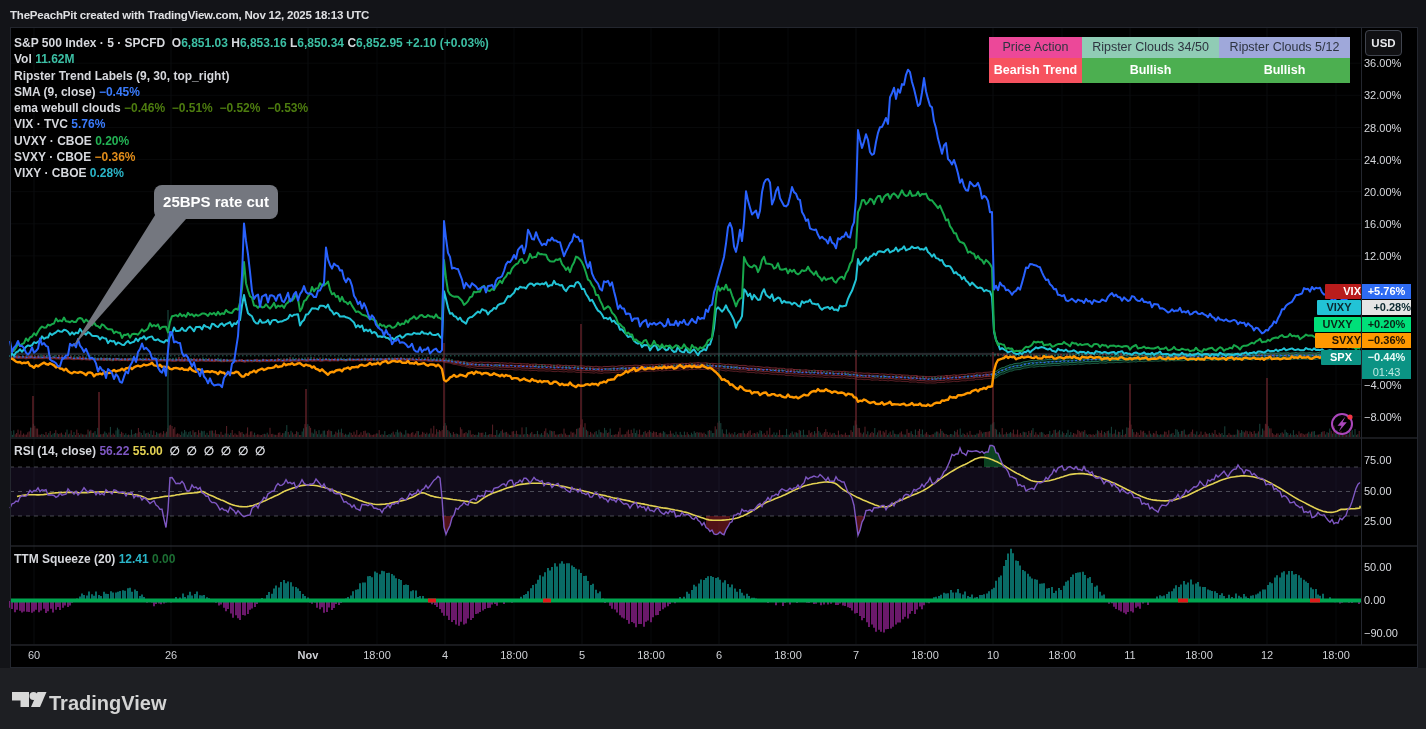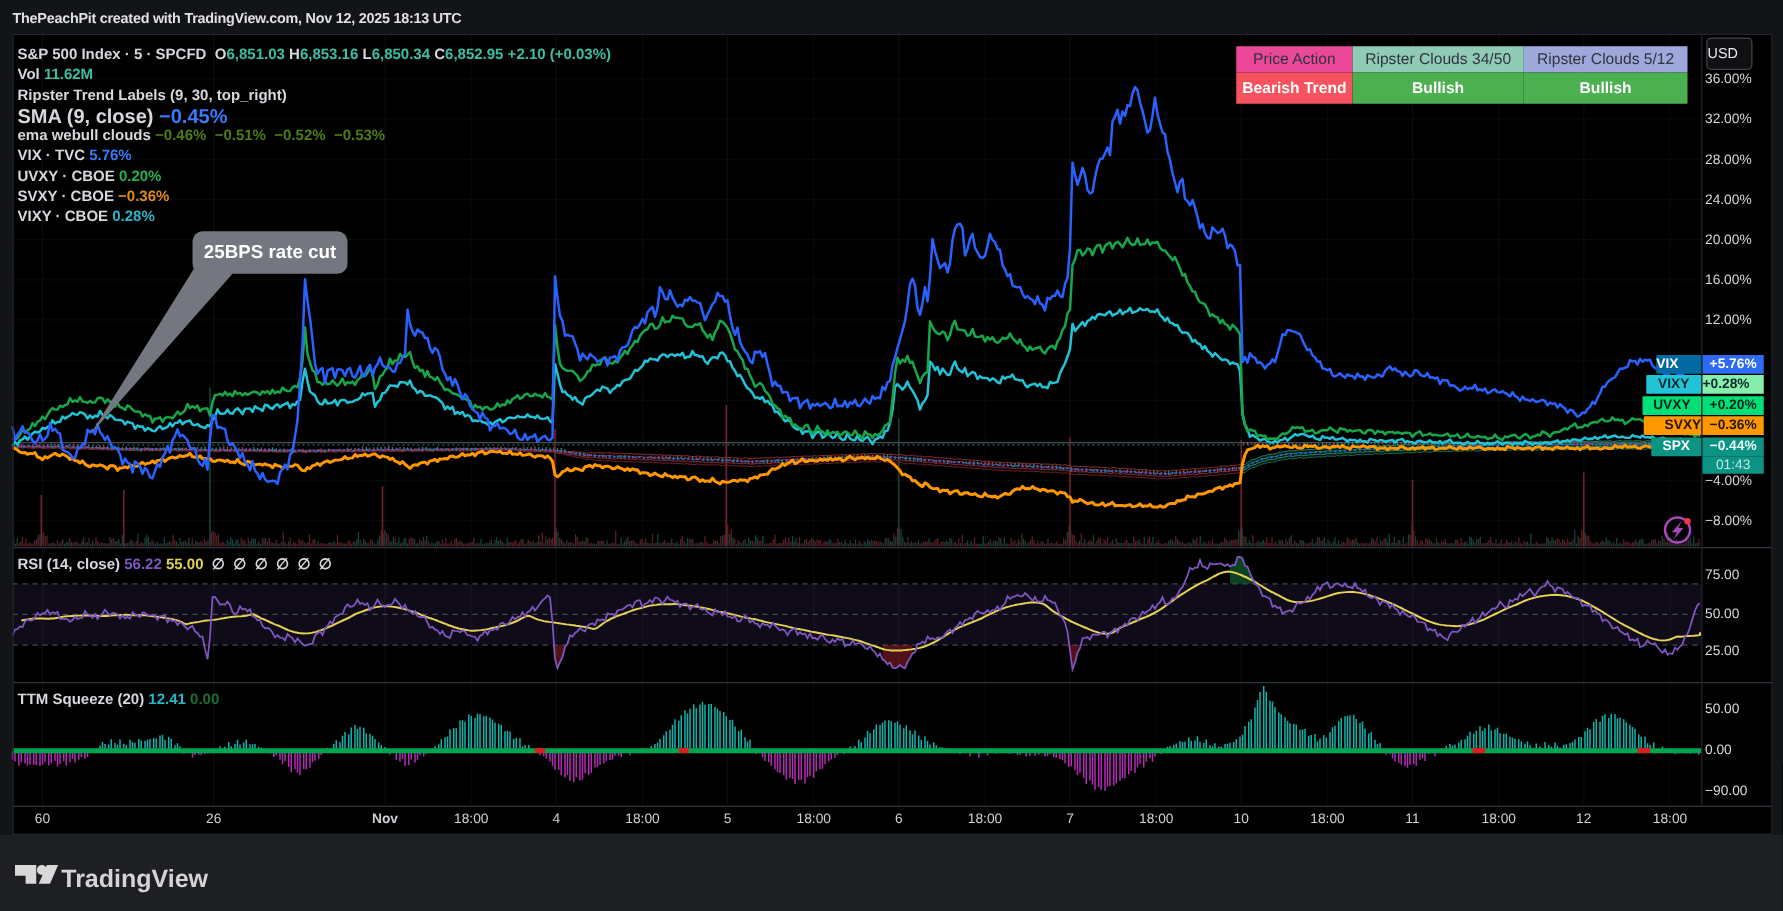--- a/index.html
+++ b/index.html
@@ -92,53 +92,53 @@
 <line x1="1361.5" y1="27.5" x2="1361.5" y2="645" stroke="#23262e" stroke-width="1"></line>
 <circle cx="1342" cy="424" r="10" fill="none" stroke="#ab47bc" stroke-width="2"></circle>
 <path d="M1345.5 416.5 L1337.5 425.8 L1341.6 425.8 L1338.8 431.6 L1346.8 422.3 L1342.6 422.3 Z" fill="#ab47bc"></path>
 <circle cx="1350" cy="417" r="2.6" fill="#f23645"></circle>
 <path d="M157 212 L186 219 L72 348 Z" fill="#74777f"></path>
 </svg>
 <div style="position:absolute;left:10px;top:9px;font-size:11.5px;font-weight:700;color:#dfe0e3;letter-spacing:-0.2px">ThePeachPit created with TradingView.com, Nov 12, 2025 18:13 UTC</div>
 <div style="position:absolute;left:14px;font-size:12px;font-weight:700;color:#d6d8dd;white-space:nowrap;top:36px">S&amp;P 500 Index · 5 · SPCFD &nbsp;<span style="color:#d6d8dd;font-weight:700">O</span><span style="color:#3cbfa4;font-weight:700">6,851.03</span> <span style="color:#d6d8dd;font-weight:700">H</span><span style="color:#3cbfa4;font-weight:700">6,853.16</span> <span style="color:#d6d8dd;font-weight:700">L</span><span style="color:#3cbfa4;font-weight:700">6,850.34</span> <span style="color:#d6d8dd;font-weight:700">C</span><span style="color:#3cbfa4;font-weight:700">6,852.95</span><span style="color:#3cbfa4;font-weight:700"> +2.10 (+0.03%)</span></div>
 <div style="position:absolute;left:14px;font-size:12px;font-weight:700;color:#d6d8dd;white-space:nowrap;top:52px">Vol <span style="color:#3cbfa4;font-weight:700">11.62M</span></div>
 <div style="position:absolute;left:14px;font-size:12px;font-weight:700;color:#d6d8dd;white-space:nowrap;top:68.5px">Ripster Trend Labels (9, 30, top_right)</div>
-<div style="position:absolute;left:14px;font-size:16px;font-weight:700;color:#d6d8dd;white-space:nowrap;top:84.5px">SMA (9, close) <span style="color:#3a7bfc;font-weight:700">−0.45%</span></div>
+<div style="position:absolute;left:14px;font-size:12px;font-weight:700;color:#d6d8dd;white-space:nowrap;top:84.5px">SMA (9, close) <span style="color:#3a7bfc;font-weight:700">−0.45%</span></div>
 <div style="position:absolute;left:14px;font-size:12px;font-weight:700;color:#d6d8dd;white-space:nowrap;top:100.5px">ema webull clouds <span style="color:#4d7c0f;font-weight:700">−0.46% &nbsp;−0.51% &nbsp;−0.52% &nbsp;−0.53%</span></div>
 <div style="position:absolute;left:14px;font-size:12px;font-weight:700;color:#d6d8dd;white-space:nowrap;top:117px">VIX · TVC <span style="color:#3a7bfc;font-weight:700">5.76%</span></div>
 <div style="position:absolute;left:14px;font-size:12px;font-weight:700;color:#d6d8dd;white-space:nowrap;top:133.5px">UVXY · CBOE <span style="color:#23b254;font-weight:700">0.20%</span></div>
 <div style="position:absolute;left:14px;font-size:12px;font-weight:700;color:#d6d8dd;white-space:nowrap;top:150px">SVXY · CBOE <span style="color:#e08c1a;font-weight:700">−0.36%</span></div>
 <div style="position:absolute;left:14px;font-size:12px;font-weight:700;color:#d6d8dd;white-space:nowrap;top:166px">VIXY · CBOE <span style="color:#2ab5c8;font-weight:700">0.28%</span></div>
 <div style="position:absolute;left:154px;top:185px;width:124px;height:34px;background:#74777f;border-radius:8px;color:#fff;font-size:15px;font-weight:700;text-align:center;line-height:34px">25BPS rate cut</div>
 <div style="position:absolute;top:37px;height:21px;line-height:21px;text-align:center;font-size:12.5px;color:#2e3440;left:989px;width:93px;background:#ec4899">Price Action</div>
 <div style="position:absolute;top:37px;height:21px;line-height:21px;text-align:center;font-size:12.5px;color:#2e3440;left:1082px;width:137px;background:#90ccb5">Ripster Clouds 34/50</div>
 <div style="position:absolute;top:37px;height:21px;line-height:21px;text-align:center;font-size:12.5px;color:#2e3440;left:1219px;width:131px;background:#9fa8da">Ripster Clouds 5/12</div>
 <div style="position:absolute;top:58px;height:25px;line-height:25px;text-align:center;font-size:12.5px;font-weight:700;color:#fff;left:989px;width:93px;background:#f7525f">Bearish Trend</div>
 <div style="position:absolute;top:58px;height:25px;line-height:25px;text-align:center;font-size:12.5px;font-weight:700;color:#fff;left:1082px;width:137px;background:#4caf50">Bullish</div>
 <div style="position:absolute;top:58px;height:25px;line-height:25px;text-align:center;font-size:12.5px;font-weight:700;color:#fff;left:1219px;width:131px;background:#4caf50">Bullish</div>
-<div style="position:absolute;left:1365px;top:30px;width:37px;height:26px;border:1px solid #40444e;border-radius:4px;color:#e8e9ec;font-size:11.5px;font-weight:400;line-height:24px;background:#101013">USD</div>
+<div style="position:absolute;left:1365px;top:30px;width:37px;height:26px;border:1px solid #40444e;border-radius:4px;color:#e8e9ec;font-size:11.5px;font-weight:700;text-align:center;line-height:24px;background:#101013">USD</div>
 <div class="lbl" style="left:1364px;top:56.2px">36.00%</div>
 <div class="lbl" style="left:1364px;top:88.3px">32.00%</div>
 <div class="lbl" style="left:1364px;top:120.5px">28.00%</div>
 <div class="lbl" style="left:1364px;top:152.6px">24.00%</div>
 <div class="lbl" style="left:1364px;top:184.8px">20.00%</div>
 <div class="lbl" style="left:1364px;top:216.9px">16.00%</div>
 <div class="lbl" style="left:1364px;top:249.1px">12.00%</div>
 <div class="lbl" style="left:1364px;top:377.7px">−4.00%</div>
 <div class="lbl" style="left:1364px;top:409.8px">−8.00%</div>
 <div class="lbl" style="left:1364px;top:453.0px">75.00</div>
 <div class="lbl" style="left:1364px;top:483.5px">50.00</div>
 <div class="lbl" style="left:1364px;top:514.0px">25.00</div>
 <div class="lbl" style="left:1364px;top:559.5px">50.00</div>
 <div class="lbl" style="left:1364px;top:593.0px">0.00</div>
 <div class="lbl" style="left:1364px;top:626.0px">−90.00</div>
-<div style="position:absolute;height:15px;line-height:15px;font-size:11px;font-weight:700;text-align:left;border-radius:1px;left:1325px;width:36px;top:283.5px;background:#0369a1;color:#fff">VIX</div>
+<div style="position:absolute;height:15px;line-height:15px;font-size:11px;font-weight:700;text-align:right;border-radius:1px;left:1325px;width:36px;top:283.5px;background:#b91c1c;color:#fff">VIX</div>
 <div style="position:absolute;left:1362px;width:49px;height:15px;line-height:15px;font-size:11px;font-weight:700;text-align:center;top:283.5px;background:#2e6bf2;color:#fff">+5.76%</div>
 <div style="position:absolute;height:15px;line-height:15px;font-size:11px;font-weight:700;text-align:center;border-radius:1px;left:1317px;width:44px;top:300px;background:#22c3d6;color:#0c2930">VIXY</div>
-<div style="position:absolute;left:1362px;width:49px;height:15px;line-height:15px;font-size:11px;font-weight:700;text-align:left;top:300px;background:#86efac;color:#0c2930">+0.28%</div>
+<div style="position:absolute;left:1362px;width:49px;height:15px;line-height:15px;font-size:11px;font-weight:700;text-align:right;top:300px;background:#e5e5e5;color:#0c2930">+0.28%</div>
 <div style="position:absolute;height:15px;line-height:15px;font-size:11px;font-weight:700;text-align:center;border-radius:1px;left:1314px;width:47px;top:316.5px;background:#00e079;color:#0a2417">UVXY</div>
 <div style="position:absolute;left:1362px;width:49px;height:15px;line-height:15px;font-size:11px;font-weight:700;text-align:center;top:316.5px;background:#00e079;color:#0a2417">+0.20%</div>
 <div style="position:absolute;height:15px;line-height:15px;font-size:11px;font-weight:700;text-align:right;border-radius:1px;left:1315px;width:46px;top:333px;background:#ff9800;color:#221503">SVXY</div>
 <div style="position:absolute;left:1362px;width:49px;height:15px;line-height:15px;font-size:11px;font-weight:700;text-align:center;top:333px;background:#ff9800;color:#221503">−0.36%</div>
 <div style="position:absolute;height:15px;line-height:15px;font-size:11px;font-weight:700;text-align:center;border-radius:1px;left:1321px;width:40px;top:349.5px;background:#0b9384;color:#fff">SPX</div>
 <div style="position:absolute;left:1362px;width:49px;height:15px;line-height:15px;font-size:11px;font-weight:700;text-align:center;top:349.5px;background:#0b9384;color:#eafaf7">−0.44%</div>
 <div style="position:absolute;left:1362px;width:49px;height:15px;line-height:15px;font-size:11px;font-weight:700;text-align:center;top:364.5px;height:14px;line-height:14px;background:#0b9384;color:#bfe9e2;font-weight:400">01:43</div>
 <div style="position:absolute;left:14px;top:444px;font-size:12px;font-weight:700;color:#d6d8dd">RSI (14, close) <span style="color:#7e57c2;font-weight:700">56.22</span> <span style="color:#e3d253;font-weight:700">55.00</span> <span style="color:#d6d8dd;font-weight:700">&nbsp;∅ &nbsp;∅ &nbsp;∅ &nbsp;∅ &nbsp;∅ &nbsp;∅</span></div>
 <div style="position:absolute;left:14px;top:552px;font-size:12px;font-weight:700;color:#d6d8dd">TTM Squeeze (20) <span style="color:#2ab5c8;font-weight:700">12.41</span> <span style="color:#1c6e33;font-weight:700">0.00</span></div>
 <div style="position:absolute;top:649px;font-size:11px;color:#cfd1d6;transform:translateX(-50%);left:34px">60</div>

